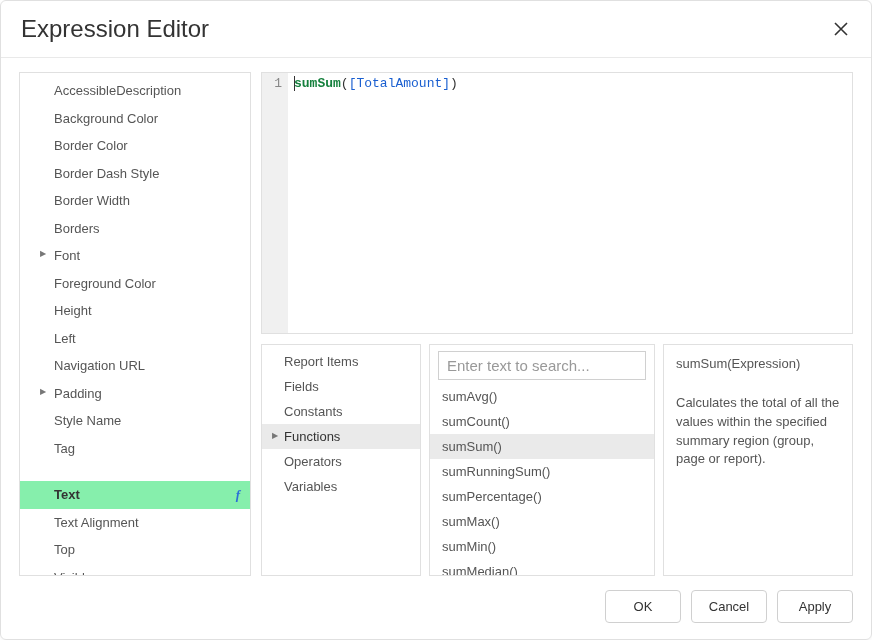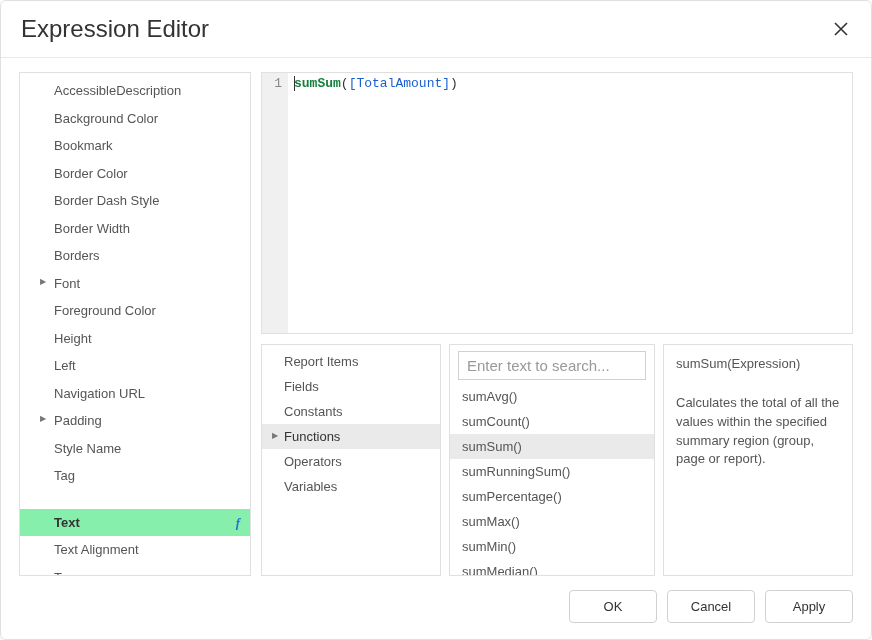--- a/index.html
+++ b/index.html
@@ -121,21 +121,21 @@
   border-left: 1px solid #333;
   margin-right: -1px;
 }
 .bottom-panels {
   display: flex;
   gap: 8px;
   flex: 1;
   min-height: 0;
 }
 .cat-panel {
-  width: 180px;
+  width: 160px;
   border: 1px solid #e0e0e0;
   padding: 4px 0;
 }
 .cat-item {
   padding: 5px 10px 5px 22px;
   color: #555;
   cursor: pointer;
   position: relative;
 }
 .cat-item.selected {
@@ -194,21 +194,21 @@
   display: flex;
   justify-content: flex-end;
   gap: 10px;
   padding: 14px 18px 16px 18px;
 }
 .btn {
   border: 1px solid #d0d0d0;
   background: #fff;
   border-radius: 4px;
   padding: 8px 0;
-  width: 88px;
+  width: 76px;
   text-align: center;
   cursor: pointer;
   color: #333;
   font-size: 13px;
 }
 </style>
 </head>
 <body>
 
 <div class="dialog">
@@ -219,21 +219,20 @@
           <path d="M1 1 L13 13 M13 1 L1 13" stroke="#333" stroke-width="1.6" fill="none"></path>
         </svg>
     </div>
   </div>
 
   <div class="content">
 
     <div class="left-panel" id="prop-list">
         <div class="prop-item"><span>AccessibleDescription</span></div>
         <div class="prop-item"><span>Background Color</span></div>
-        <div class="prop-item"><span>Bookmark</span></div>
         <div class="prop-item"><span>Border Color</span></div>
         <div class="prop-item"><span>Border Dash Style</span></div>
         <div class="prop-item"><span>Border Width</span></div>
         <div class="prop-item"><span>Borders</span></div>
         <div class="prop-item expandable"><span>Font</span></div>
         <div class="prop-item"><span>Foreground Color</span></div>
         <div class="prop-item"><span>Height</span></div>
         <div class="prop-item"><span>Left</span></div>
         <div class="prop-item"><span>Navigation URL</span></div>
         <div class="prop-item expandable"><span>Padding</span></div>

